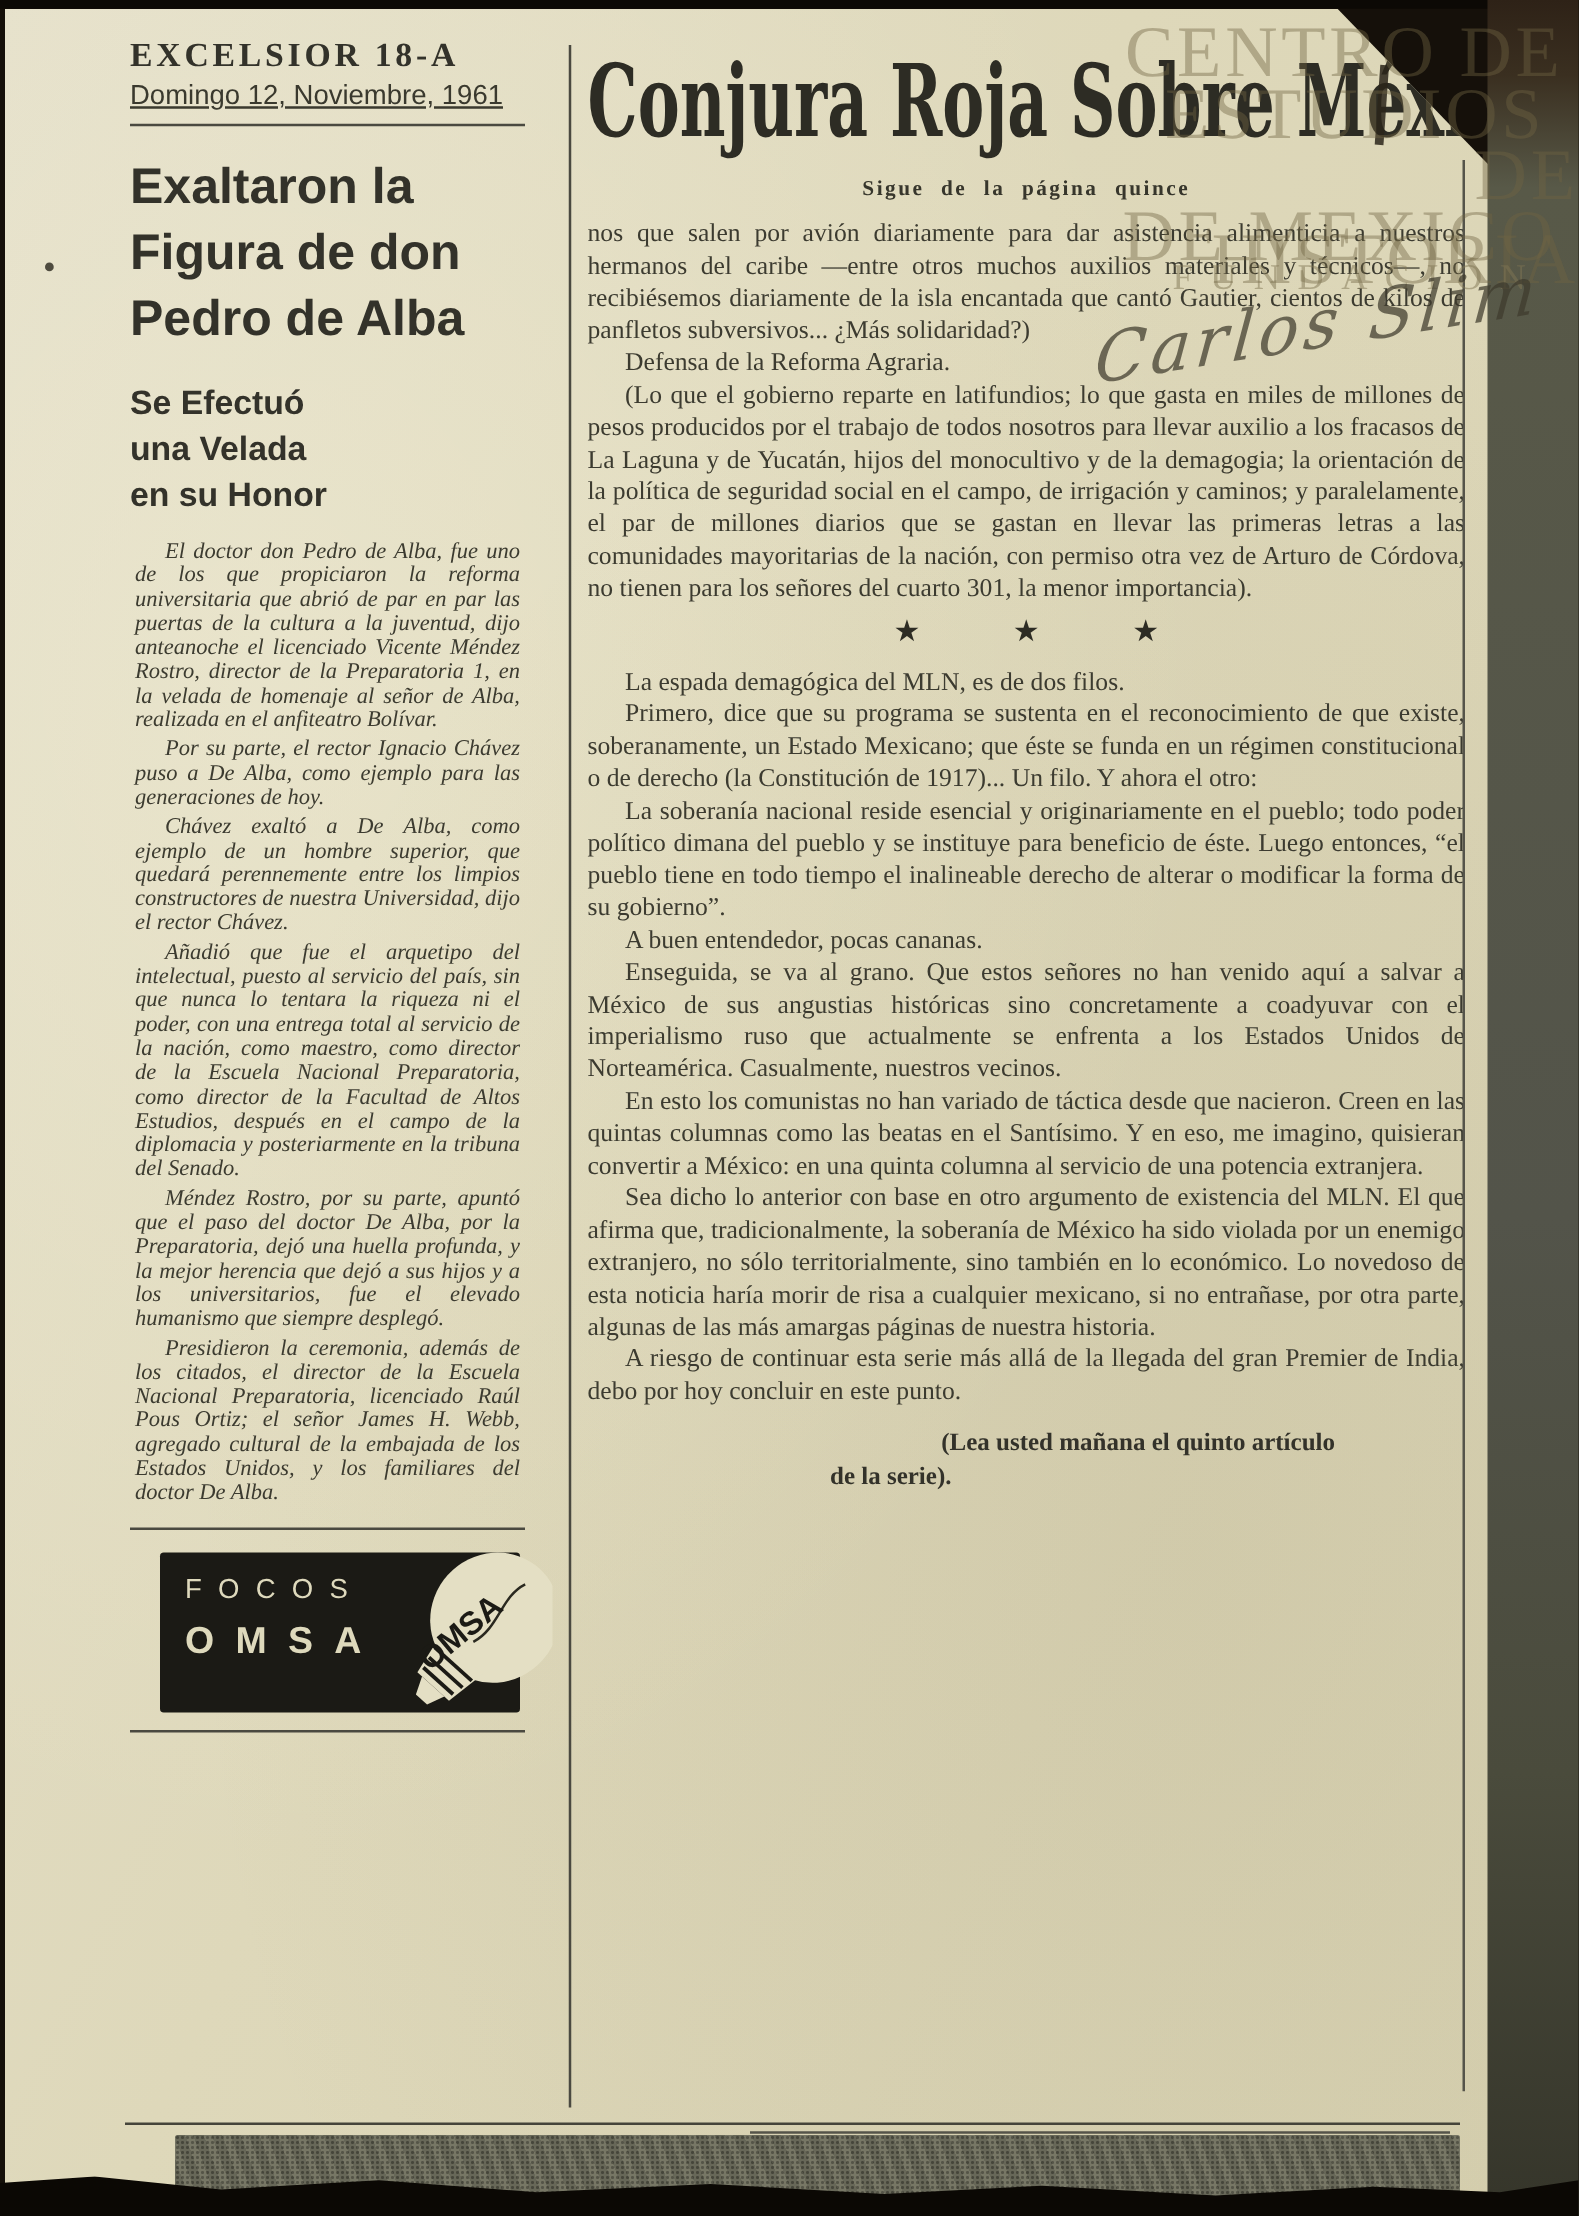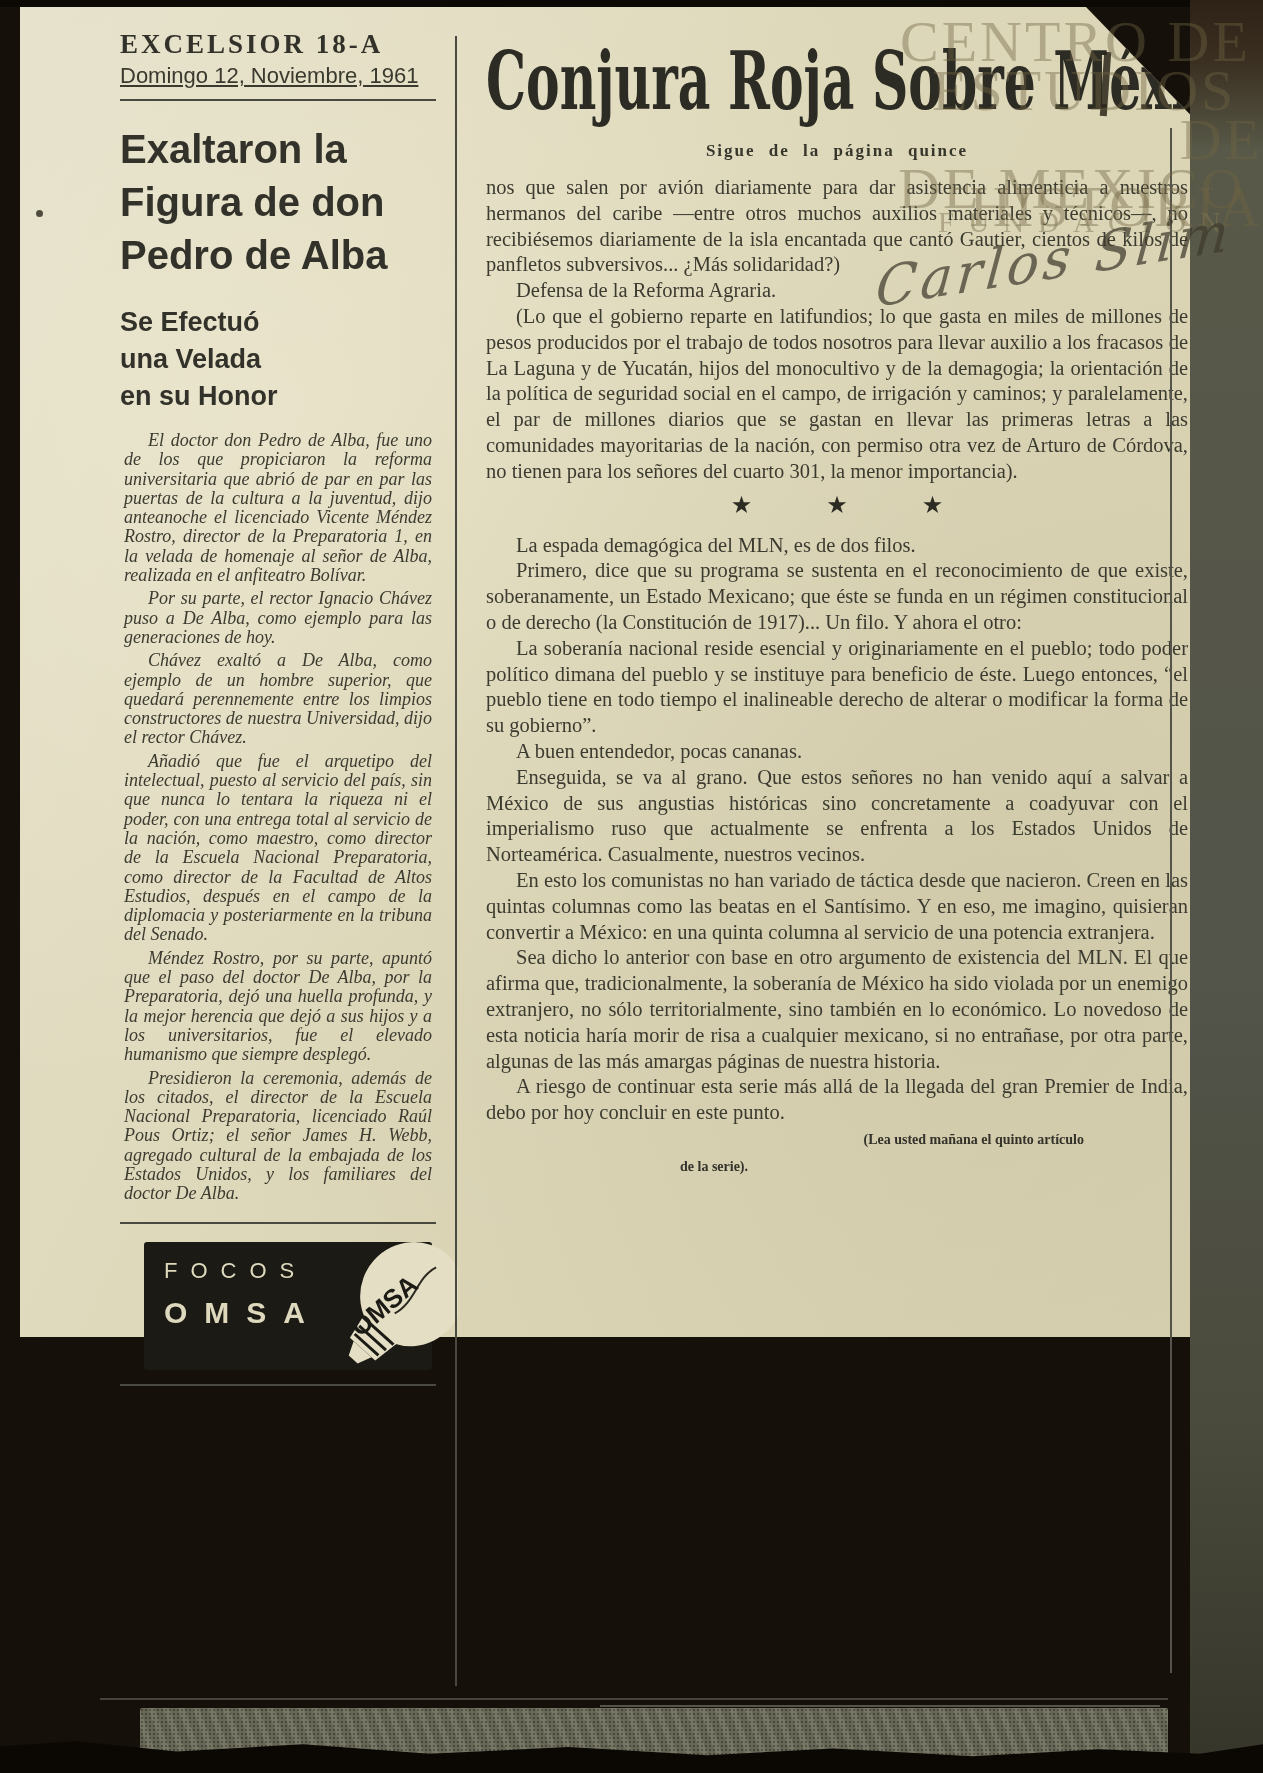--- a/index.html
+++ b/index.html
@@ -10,21 +10,21 @@
   }
   
   .top-strip{position:absolute;left:0;top:0;width:100%;height:7px;background:#0c0905;z-index:3;}
   .side-band{
     position:absolute;left:1190px;top:0;width:73px;height:100%;z-index:3;
     background:linear-gradient(180deg,#2e2217 0,#3a2f20 60px,#585948 150px,#53544a 55%,#4a4b3c 80%,#35352a 100%);
   }
   .edge-tick{position:absolute;left:1102px;top:52px;width:7px;height:64px;background:rgba(43,38,26,.85);transform:rotate(4deg);z-index:2;}
   
   .paper{
-    position:absolute;left:20px;top:7px;width:1188px;height:1330px;z-index:1;
+    position:absolute;left:4px;top:7px;width:1188px;height:1766px;z-index:1;
     background:
       radial-gradient(ellipse at 18% 30%, rgba(255,252,230,.25), rgba(0,0,0,0) 55%),
       radial-gradient(ellipse at 80% 70%, rgba(120,108,70,.10), rgba(0,0,0,0) 60%),
       linear-gradient(115deg,#e4dfc9 0%,#ded8ba 45%,#d8d2b2 100%);
     clip-path:polygon(0 0,1066px 0,1188px 126px,1188px 1766px,0 1766px);
   }
   
   .col-left{position:absolute;left:100px;top:22px;width:316px;color:#3a392e;}
   .mast-title{font-family:"Liberation Serif",serif;font-weight:bold;font-size:27px;letter-spacing:3px;white-space:nowrap;color:#33322a;}
   .mast-date{font-family:"Liberation Sans",sans-serif;font-size:22px;margin-top:3px;white-space:nowrap;color:#3a392e;text-decoration:underline;}
@@ -51,21 +51,21 @@
   .main-headline{
     margin:0;font-family:"DejaVu Serif","Liberation Serif",serif;font-weight:bold;
     font-size:80px;line-height:92px;white-space:nowrap;color:#2d2c24;
     transform:scaleX(.63);transform-origin:left center;letter-spacing:0;
   }
   .continuation{margin-top:14px;text-align:center;font-weight:bold;font-size:17px;letter-spacing:2px;word-spacing:7px;color:#37362c;}
   .right-body{margin-top:14px;font-size:20.5px;line-height:25.8px;text-align:justify;color:#3c3b30;}
   .right-body p{margin:0;text-indent:30px;}
   .no-first-indent p:first-child{text-indent:0;}
   .stars{text-align:center;font-size:24px;letter-spacing:34px;padding-left:34px;margin:6px 0 2px 0;color:#2d2c24;}
-  .closing-note{margin-top:0;font-weight:bold;font-size:14px;line-height:27px;color:#33322a;}
+  .closing-note{margin-top:14px;font-weight:bold;font-size:20px;line-height:27px;color:#33322a;}
   .closing-line1{text-align:right;padding-right:104px;}
   .closing-line2{margin-left:194px;}
   
   .bottom-rule-a{position:absolute;left:100px;top:1698px;width:1068px;height:2px;background:#45443a;z-index:1;}
   .bottom-rule-b{position:absolute;left:600px;top:1705px;width:560px;height:2px;background:#55544a;z-index:1;}
   .photo-strip{
     position:absolute;left:140px;top:1708px;width:1028px;height:60px;z-index:2;border-radius:2px;
     background-color:#70705f;
     background-image:
       repeating-linear-gradient(70deg, rgba(230,225,200,.06) 0 6px, rgba(0,0,0,.08) 6px 14px),

